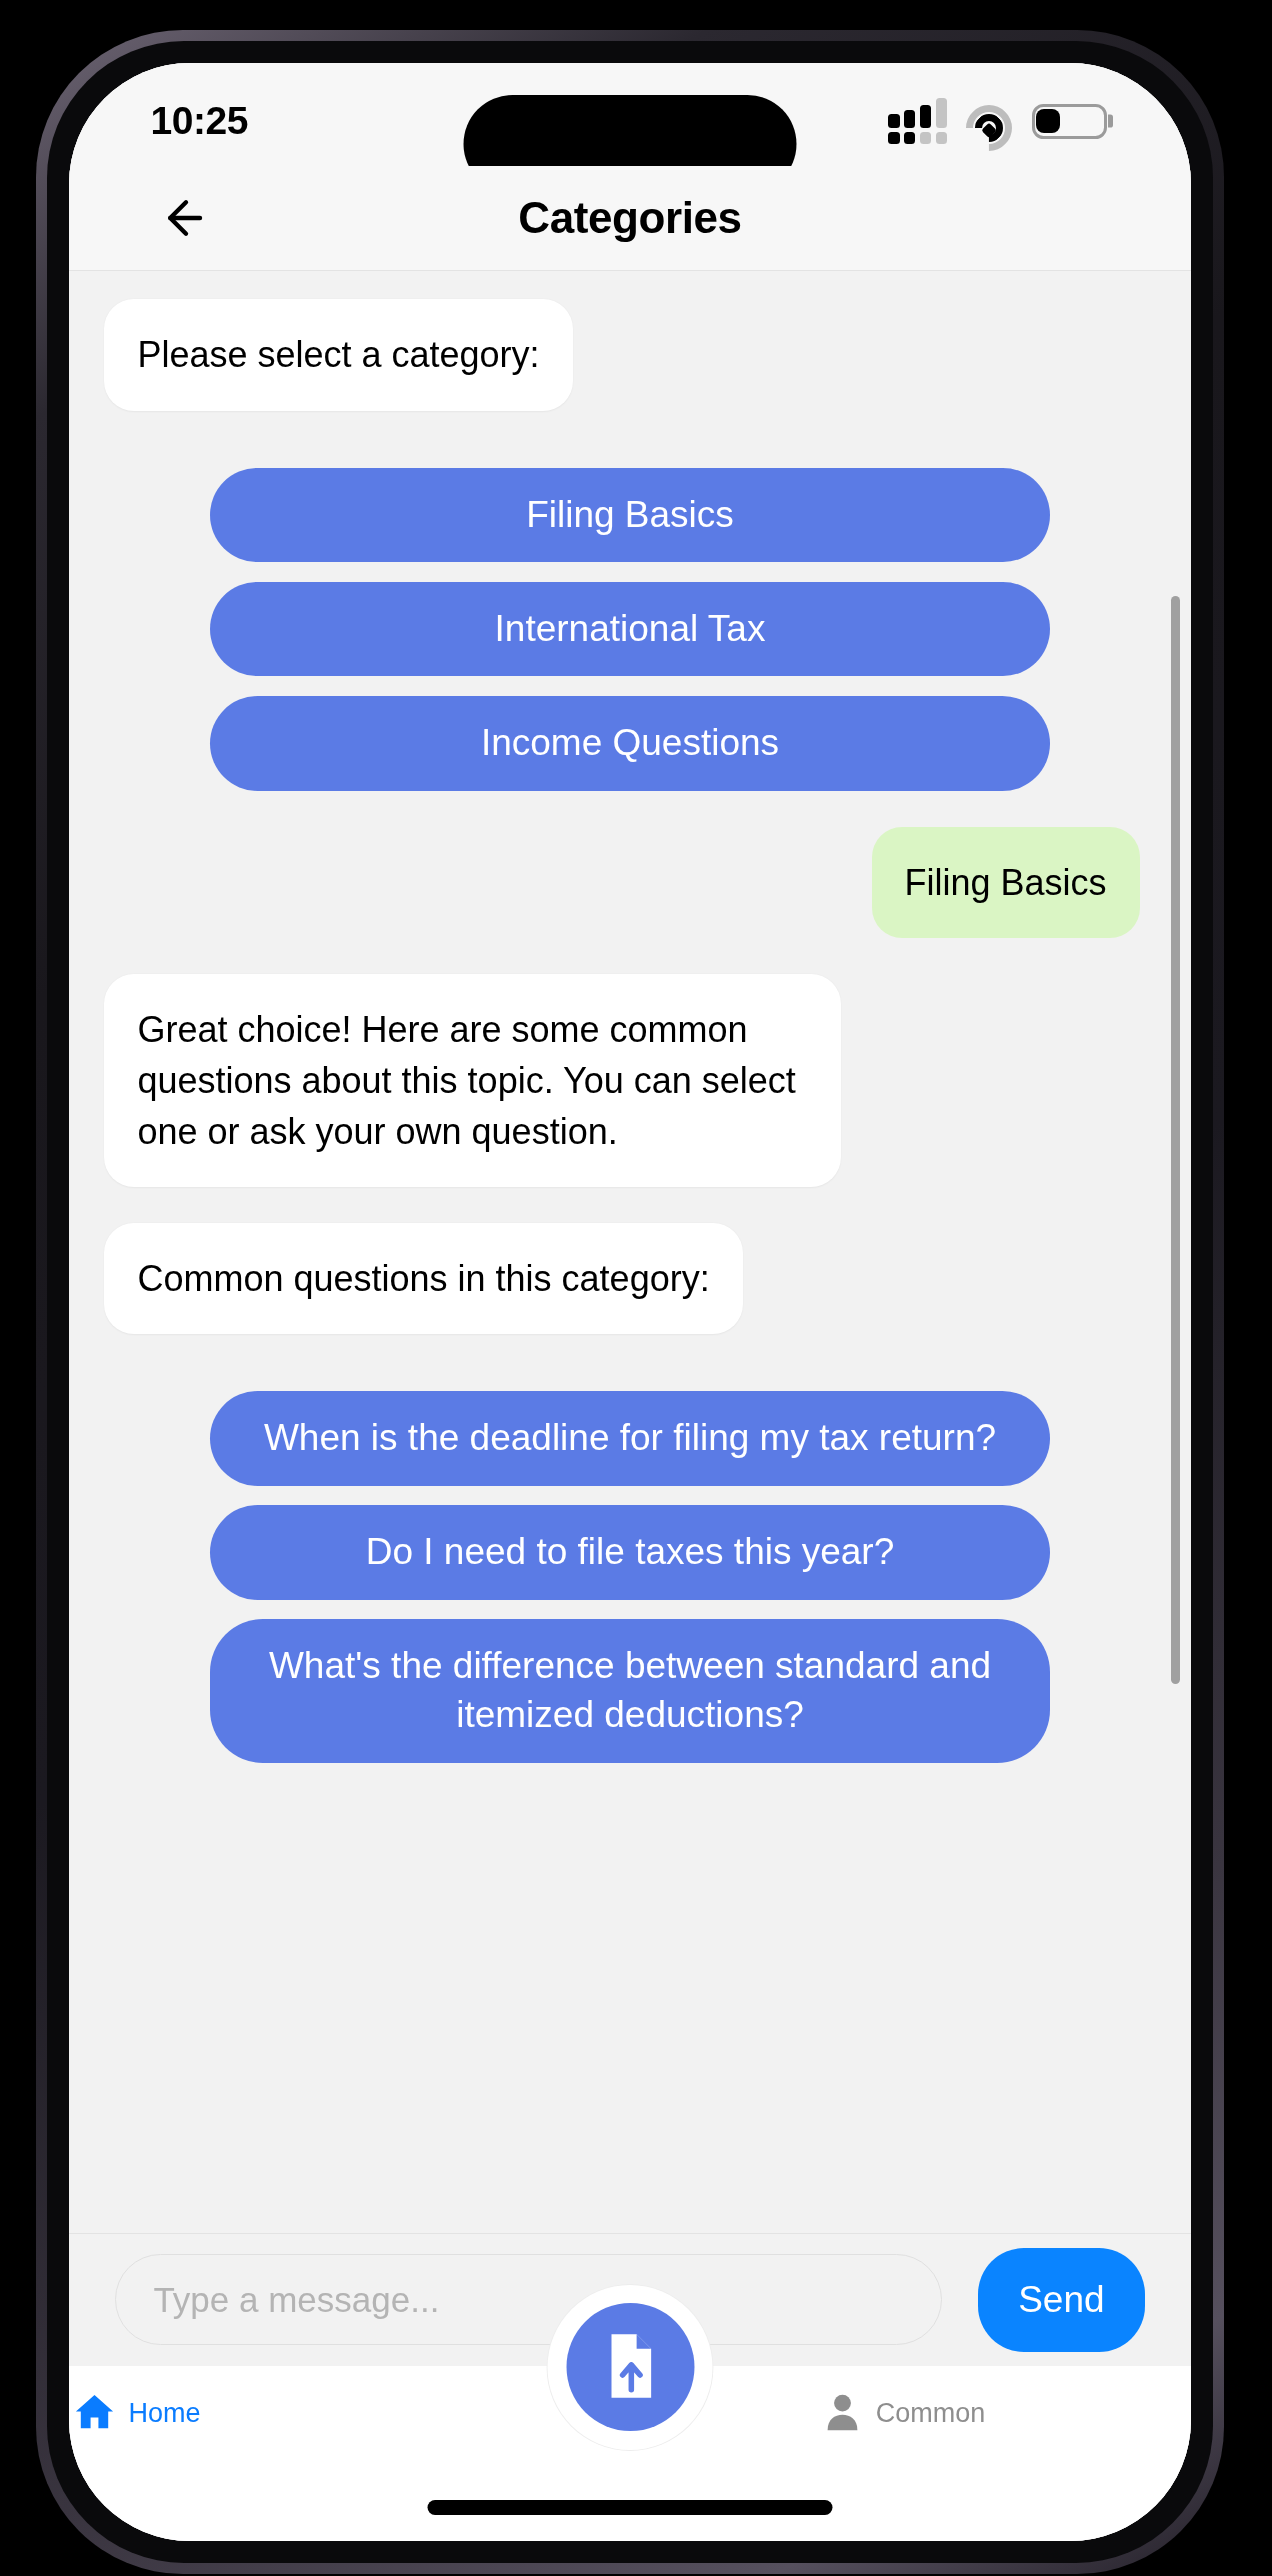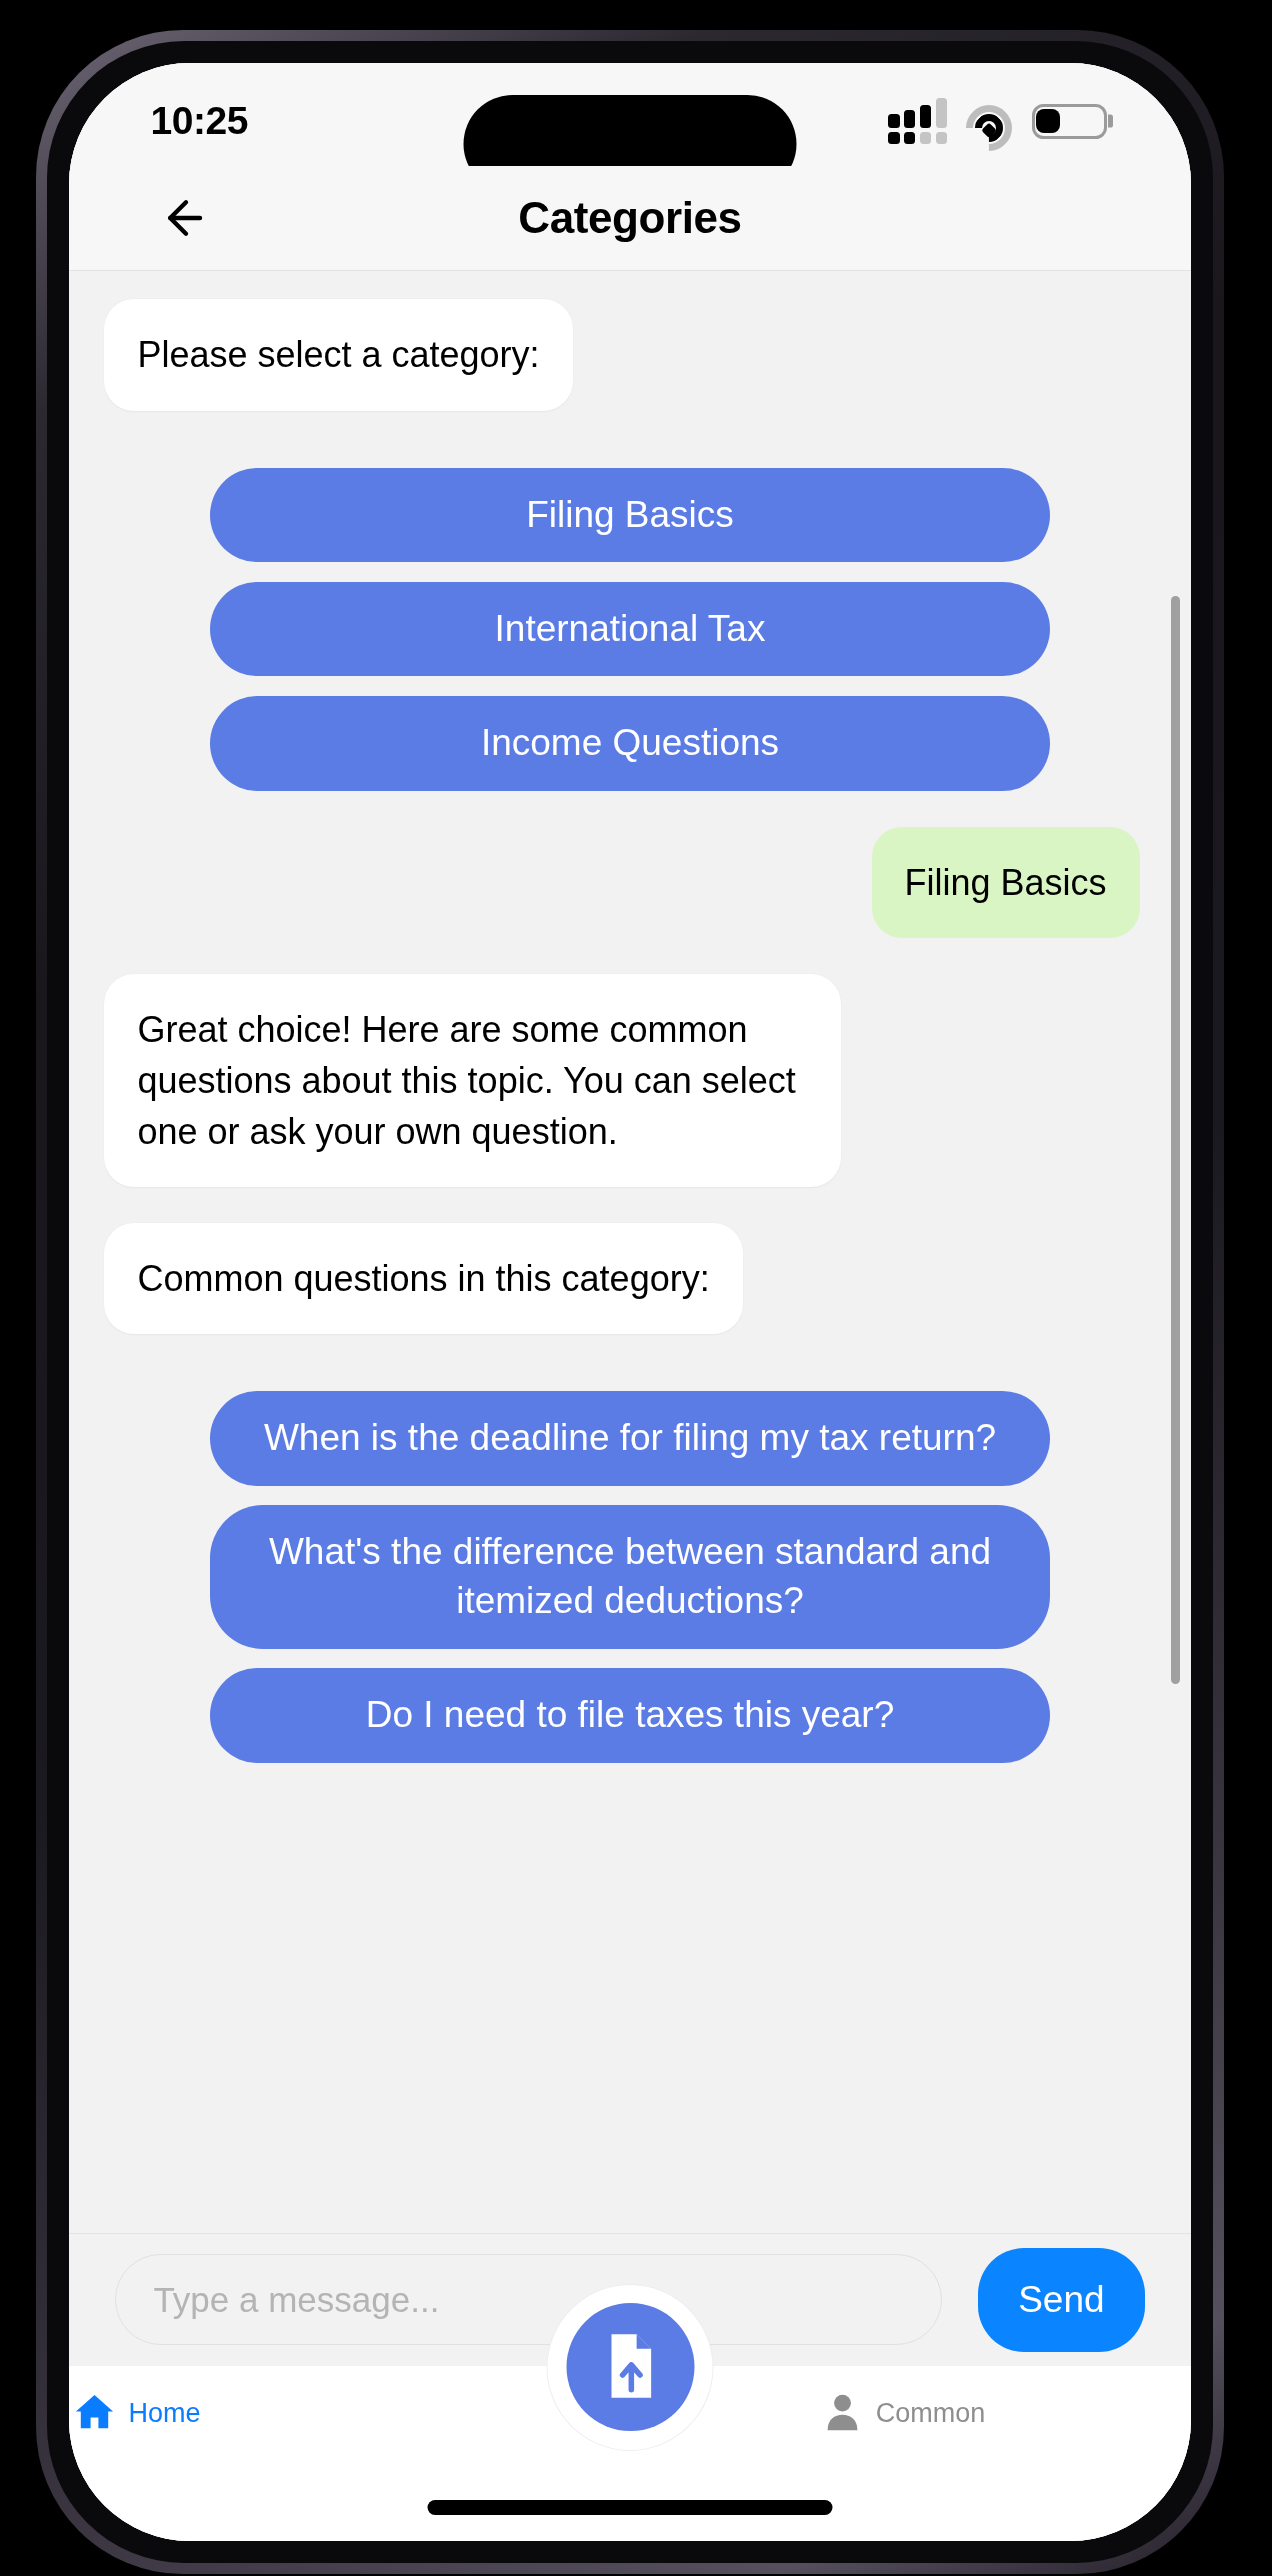--- a/index.html
+++ b/index.html
@@ -387,22 +387,22 @@
             </div>
 
             <div class="bubble user">Filing Basics</div>
 
             <div class="bubble bot">Great choice! Here are some common questions about this topic. You can select one or ask your own question.</div>
 
             <div class="bubble bot">Common questions in this category:</div>
 
             <div class="chip-group">
               <button class="chip">When is the deadline for filing my tax return?</button>
+              <button class="chip">Do I need to file taxes this year?</button>
               <button class="chip">What's the difference between standard and itemized deductions?</button>
-              <button class="chip">Do I need to file taxes this year?</button>
             </div>
           </div>
 
           <div class="composer">
             <input class="msg-input" type="text" placeholder="Type a message..." value="" style="">
             <button class="send-btn">Send</button>
           </div>
 
           <div class="tabbar">
             <div class="tab active">

